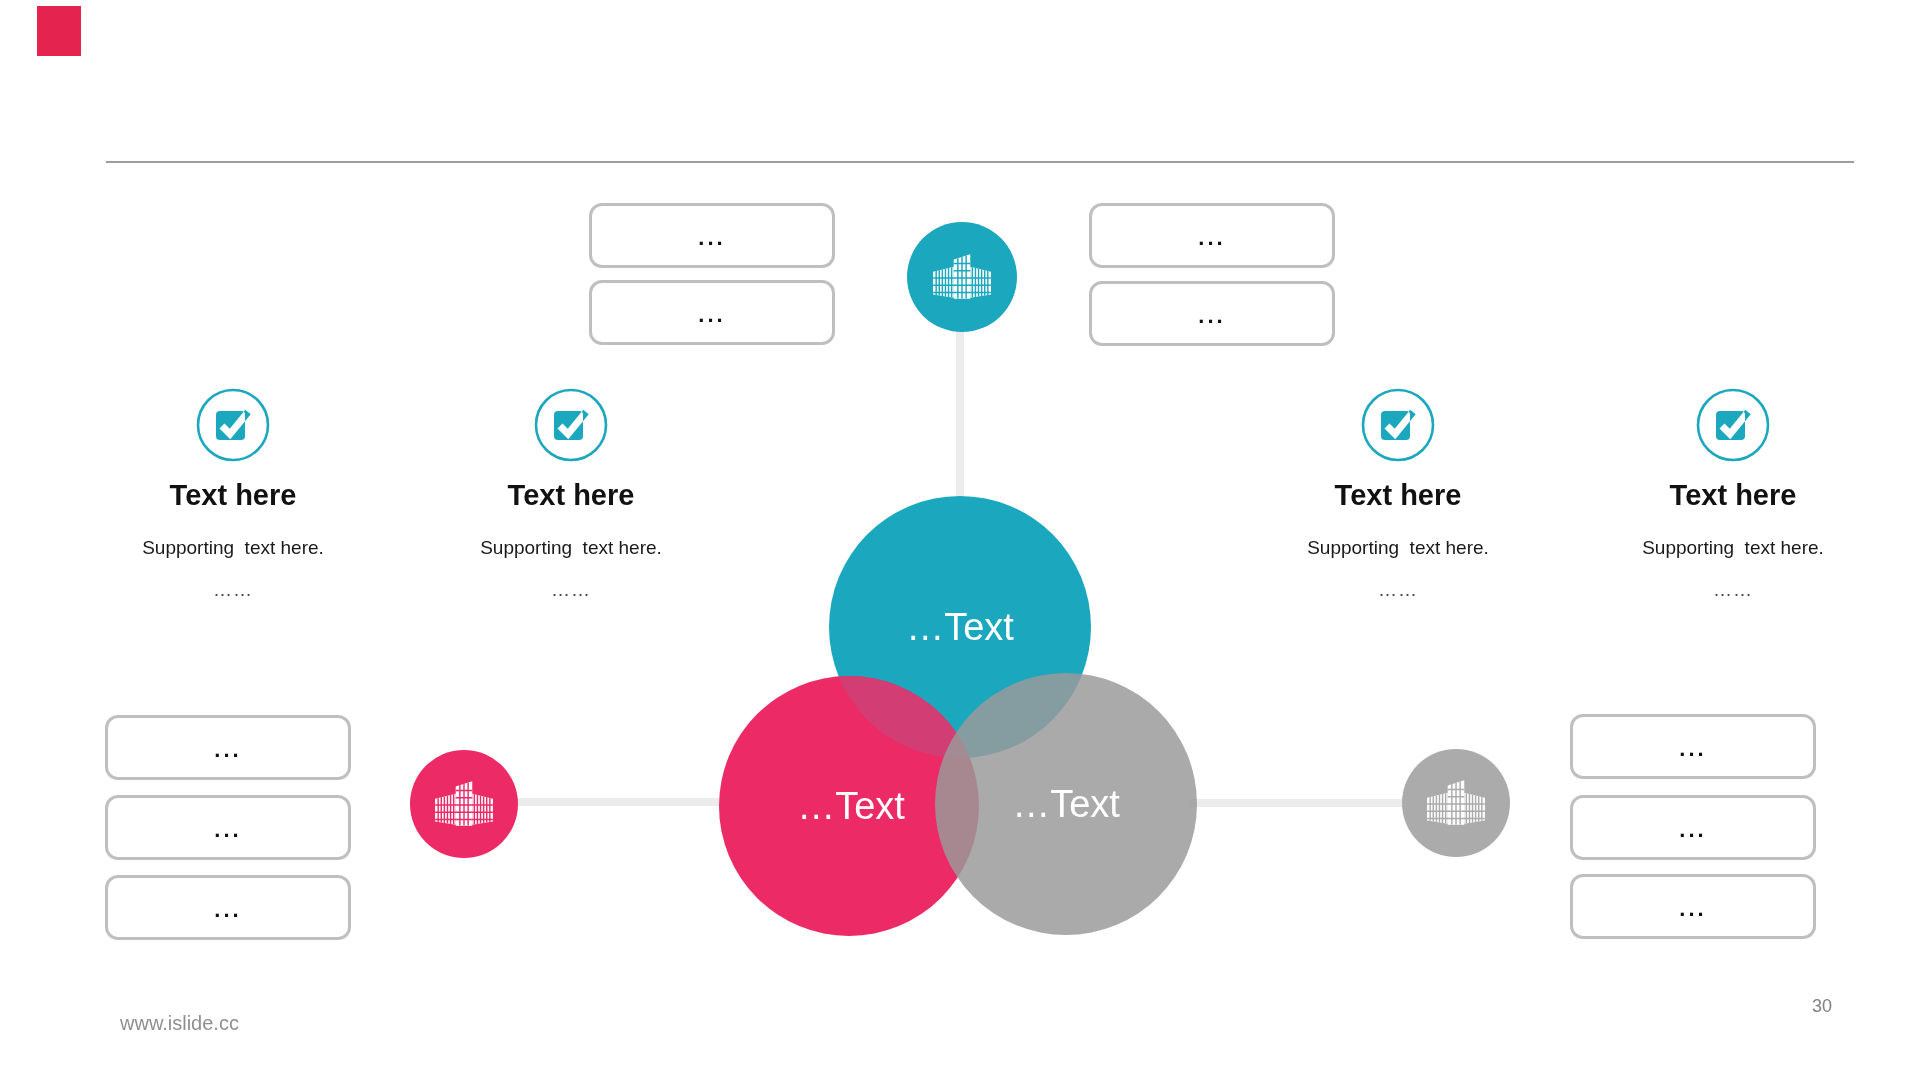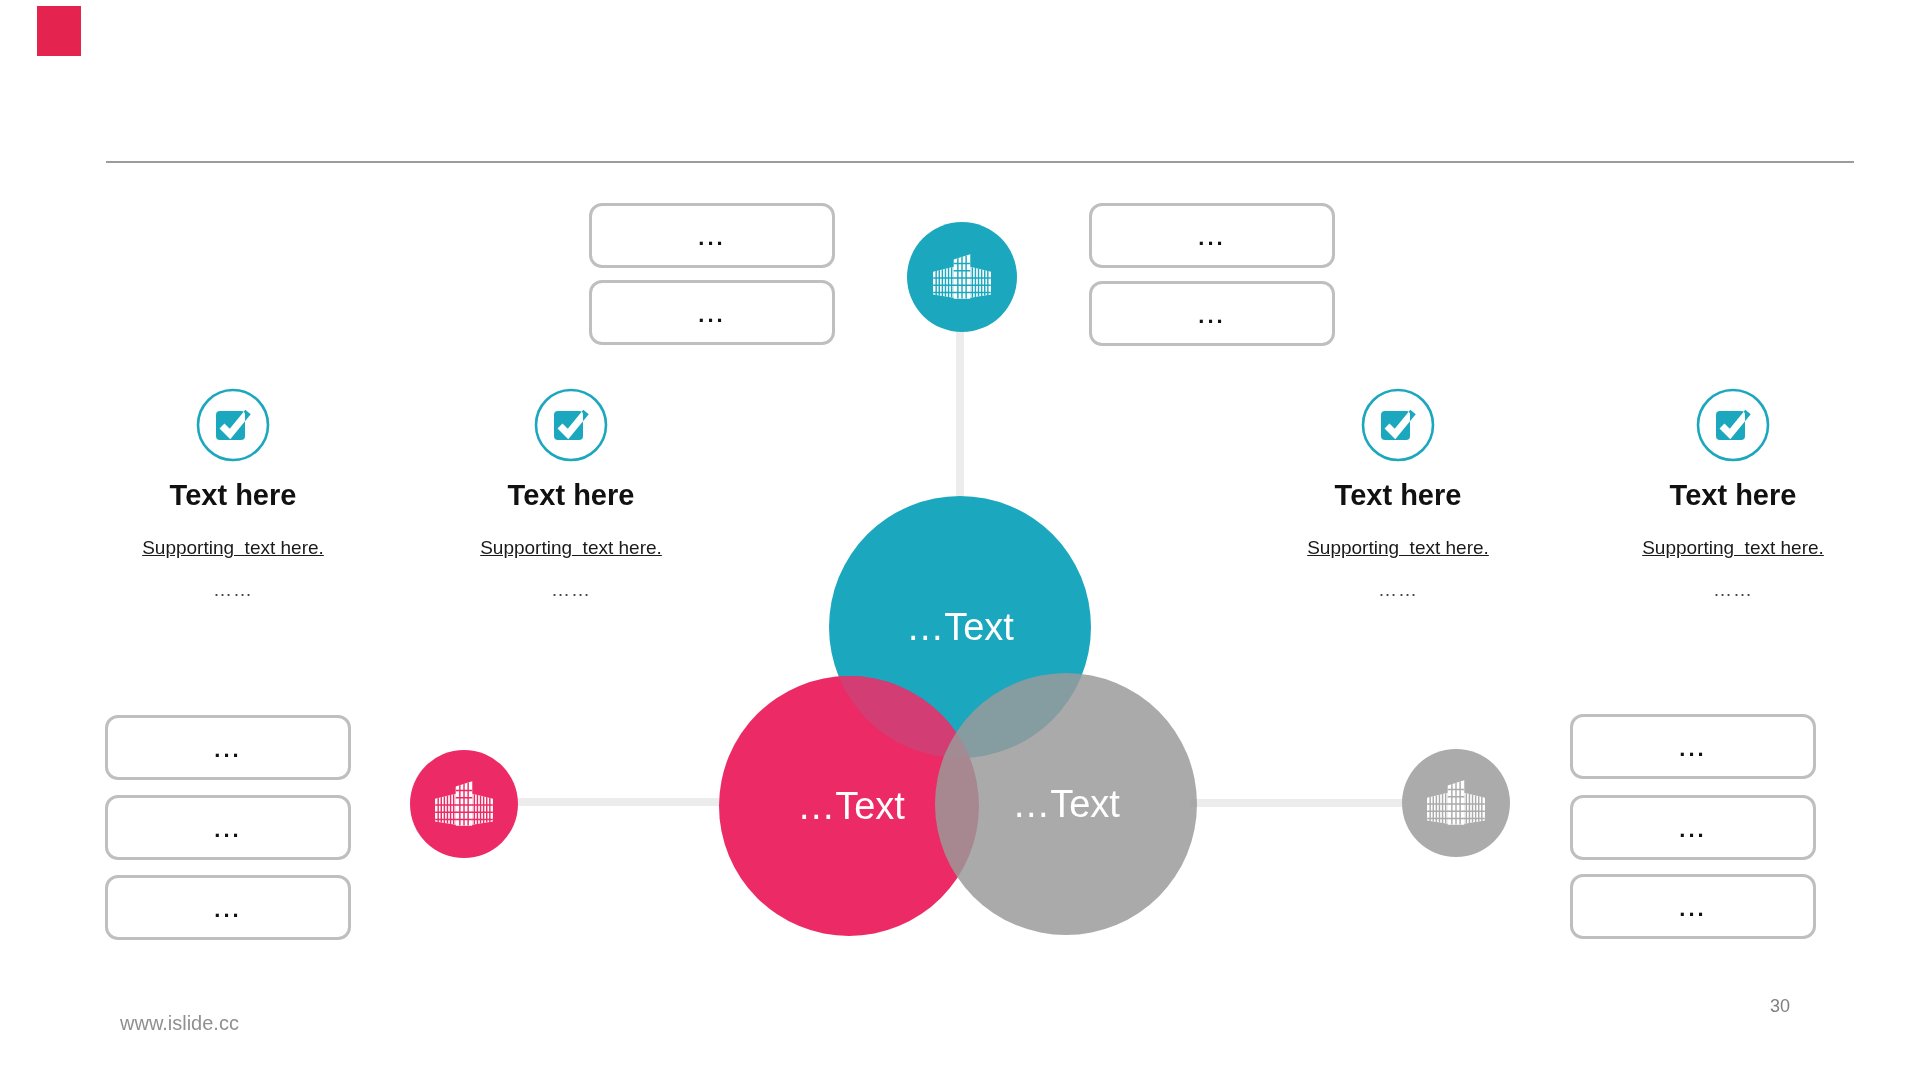--- a/index.html
+++ b/index.html
@@ -24,29 +24,29 @@
   
   .hub{border-radius:50%;display:flex;align-items:center;justify-content:center;}
   .hub-teal{background:#1BA7BD;--c:#1BA7BD;}
   .hub-pink{background:#EC2B66;--c:#EC2B66;}
   .hub-gray{background:#ABABAB;--c:#ABABAB;}
 
   
   .feature{width:300px;text-align:center;}
   .feature .ficon{display:block;margin:0 auto;}
   .feature h3{margin:16px 0 4px 0;font-size:29px;font-weight:bold;color:#111;}
-  .feature .sub{margin:25px 0 0 0;font-size:19px;color:#1a1a1a;white-space:pre;text-decoration:underline;}
+  .feature .sub{margin:25px 0 0 0;font-size:19px;color:#1a1a1a;white-space:pre;}
   .feature .more{margin:20px 0 0 0;font-size:19px;color:#444;letter-spacing:1px;}
 
   
   .venn text{font-family:"Liberation Sans","DejaVu Sans",sans-serif;font-size:38px;fill:#fff;text-anchor:middle;}
 
   
   .site{left:120px;top:988px;font-size:20px;color:#909090;margin-top:24px;}
-  .pagenum{left:1770px;top:996px;width:62px;font-size:18px;color:#808080;text-align:left;}
+  .pagenum{left:1770px;top:996px;width:62px;font-size:18px;color:#808080;text-align:right;}
 </style>
 </head>
 <body>
 
 <svg width="0" height="0" style="position:absolute" aria-hidden="true">
   <defs>
     <clipPath id="bshape">
       <path d="M22,9 L38,4 L38,47 L22,47 Z"></path>
       <path d="M2,21 L22,16 L22,46 L2,43 Z"></path>
       <path d="M58,21 L38,16 L38,46 L58,43 Z"></path>

